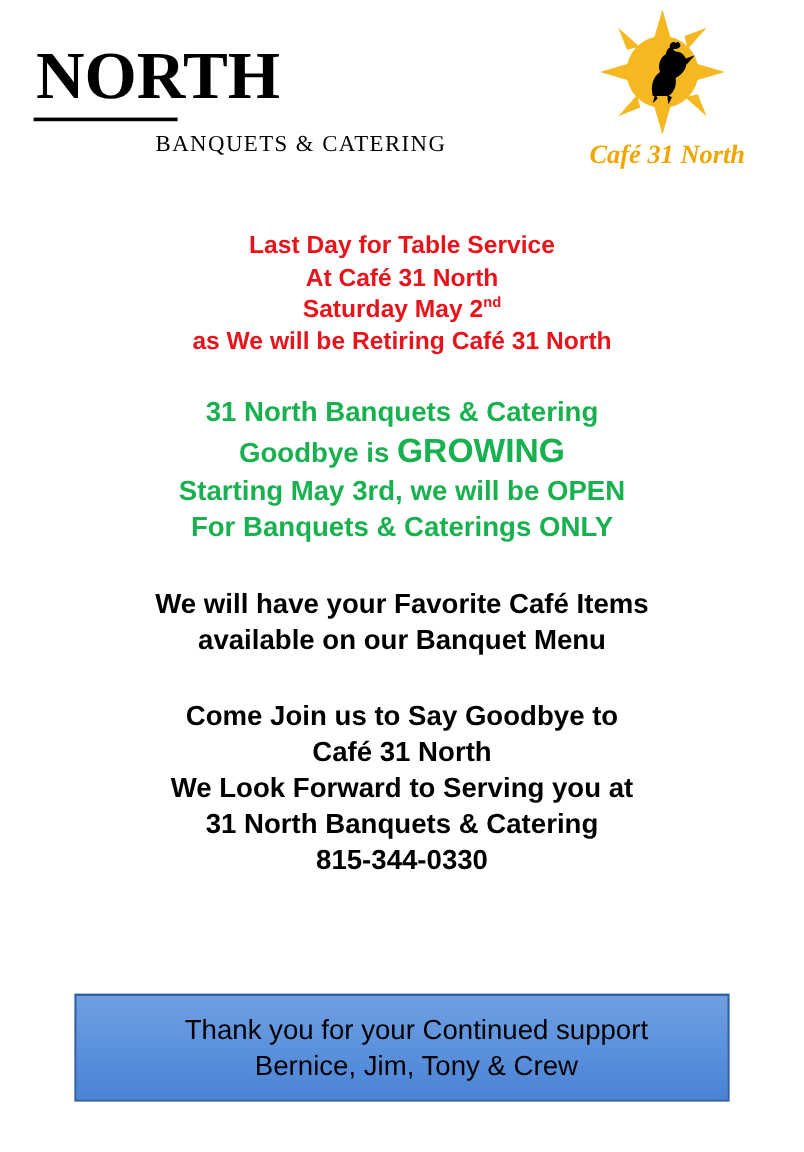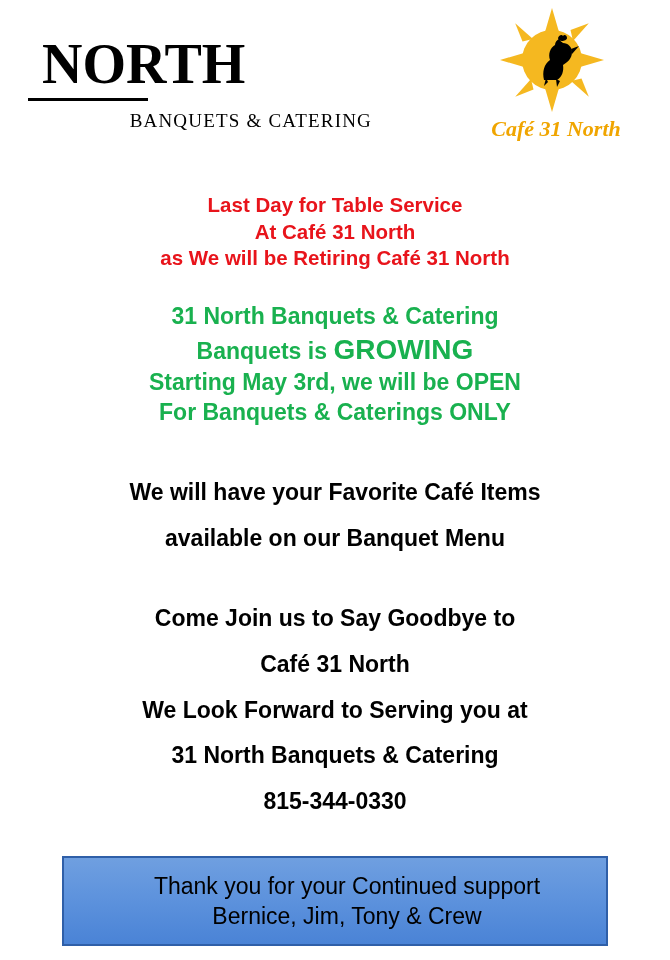--- a/index.html
+++ b/index.html
@@ -38,21 +38,21 @@
     font-size: 63px;
     font-weight: 700;
     letter-spacing: -1px;
     color: #000;
   }
   .logo-north {
     font-family: "Liberation Serif", serif;
     font-size: 56px;
     font-weight: 700;
     letter-spacing: 0px;
-    margin-left: 22px;
+    margin-left: 10px;
     color: #000;
   }
   .logo-sub {
     font-family: "Liberation Serif", serif;
     font-size: 19px;
     letter-spacing: 1.2px;
     text-align: right;
     padding-right: 8px;
     margin-top: 18px;
     color: #000;
@@ -112,41 +112,40 @@
   }
   .green {
     color: #19b14f;
     font-weight: 700;
     font-size: 23px;
   }
   .black {
     color: #000000;
     font-weight: 700;
     font-size: 23px;
-    margin-top: 16px;
   }
   .grow {
     font-size: 28px;
     font-weight: 700;
     margin-top: 16px;
   }
   sup {
     font-size: 0.6em;
     vertical-align: super;
   }
   .gap-md { height: 30px; }
   .gap-lg { height: 34px; }
 
   .red-block { margin-top: 22px; }
 
   
   .footer {
     position: absolute;
     left: 62px;
-    top: 856px;
+    top: 828px;
     width: 546px;
     height: 90px;
     box-sizing: border-box;
     background: linear-gradient(180deg, #6f9fe0 0%, #5e93dd 45%, #4a83d6 100%);
     border: 2px solid #2f5fa8;
     display: flex;
     flex-direction: column;
     align-items: center;
     justify-content: center;
     padding-left: 24px;
@@ -198,28 +197,29 @@
     </div>
     <div class="cafe-script">Café 31 North</div>
   </div>
 </div>
 
 <div class="content">
 
   <div class="block red-block">
     <div class="line red">Last Day for Table Service</div>
     <div class="line red">At Café 31 North</div>
+    <div class="line red"><span>Saturday May 2</span><sup>nd</sup></div>
     <div class="line red">as We will be Retiring Café 31 North</div>
   </div>
 
   <div class="gap-md"></div>
 
   <div class="block">
     <div class="line green">31 North Banquets &amp; Catering</div>
-    <div class="line green"><span>Banquets is </span><span class="grow">GROWING</span></div>
+    <div class="line green"><span>Goodbye is </span><span class="grow">GROWING</span></div>
     <div class="line green">Starting May 3rd, we will be OPEN</div>
     <div class="line green">For Banquets &amp; Caterings ONLY</div>
   </div>
 
   <div class="gap-lg"></div>
 
   <div class="block">
     <div class="line black">We will have your Favorite Café Items</div>
     <div class="line black">available on our Banquet Menu</div>
   </div>

